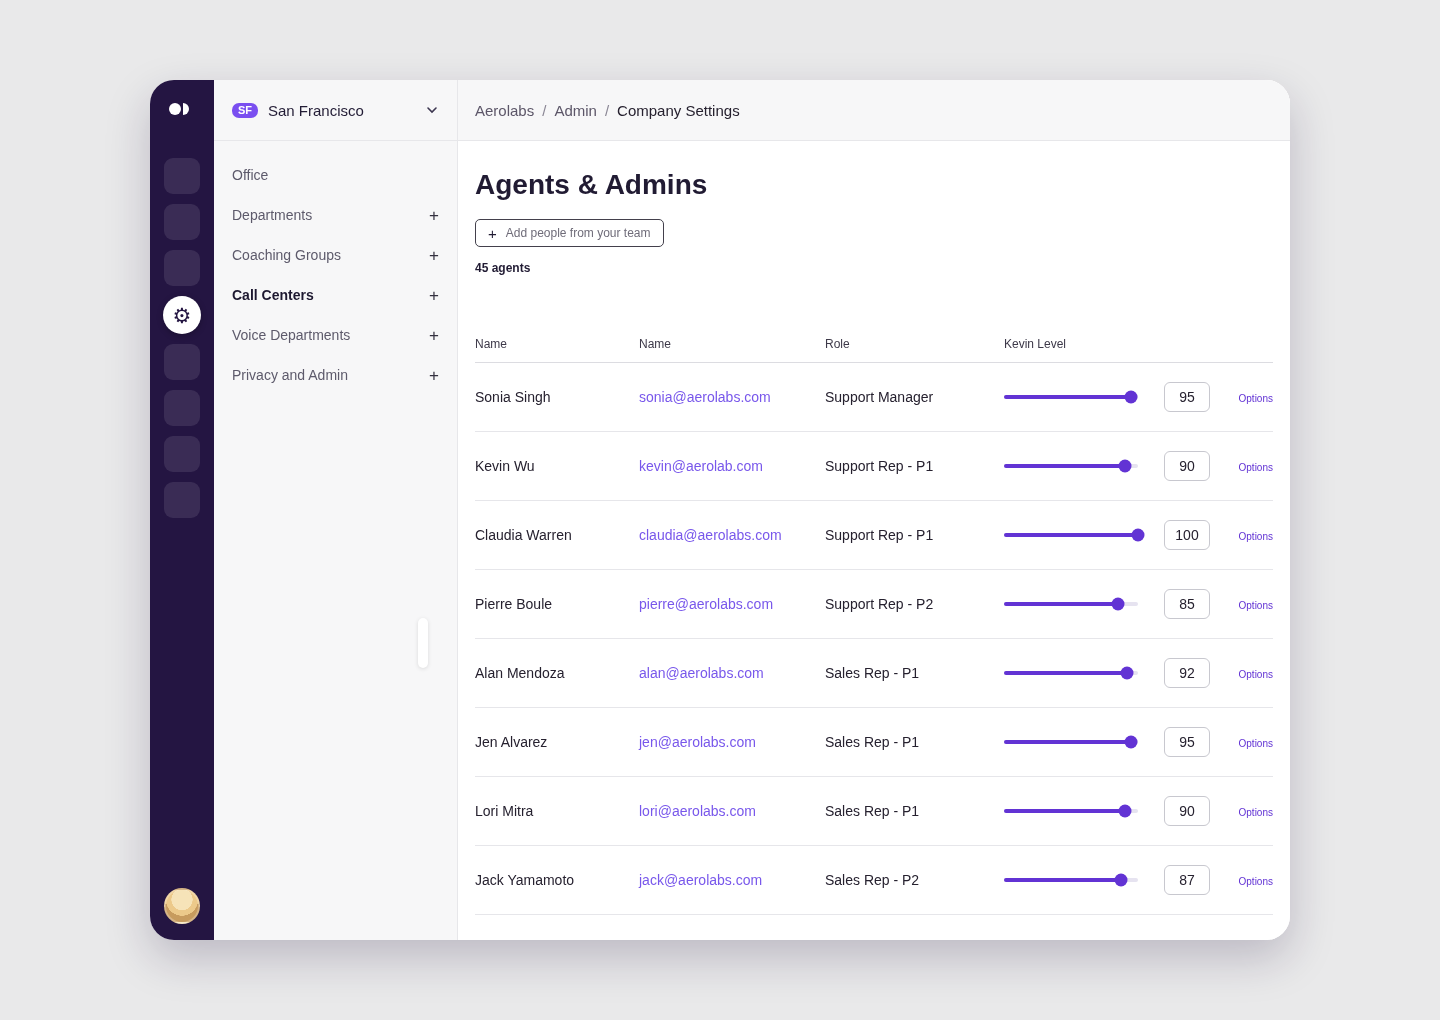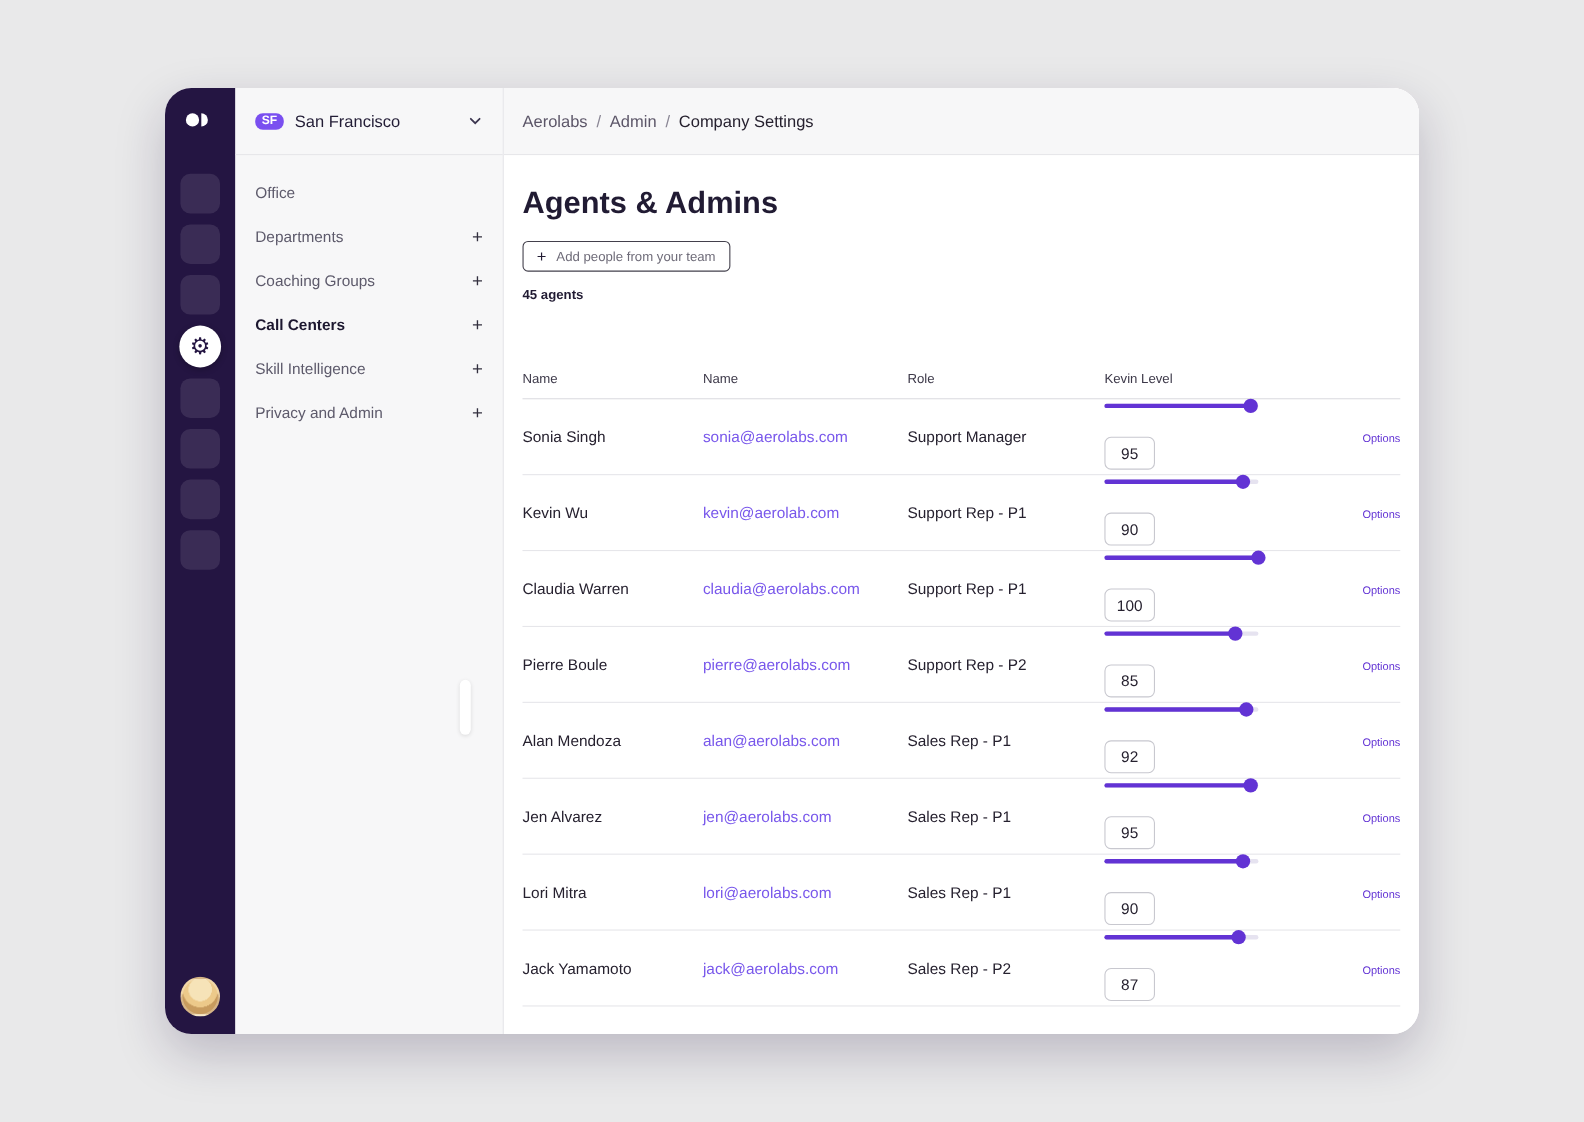--- a/index.html
+++ b/index.html
@@ -41,21 +41,21 @@
   .add-btn .plus { color:#211b33; font-size:15px; line-height:1; }
   .agents-count { margin-top:14px; font-size:12px; font-weight:bold; color:#211b33; }
   
   .table { margin-top:50px; }
   .trow { display:grid; grid-template-columns:164px 186px 179px 206px 1fr; align-items:center; border-bottom:1px solid #e6e6ea; padding:2px 0; }
   .thead { height:38px; font-size:12px; color:#3d3949; border-bottom:1px solid #dcdce1; }
   .tbody .trow { height:69px; font-size:14px; }
   .cell-name { color:#26212f; }
   .cell-email { color:var(--link); cursor:pointer; }
   .cell-role { color:#26212f; }
-  .cell-skill { display:flex; gap:26px;flex-direction:column; }
+  .cell-skill { display:flex; align-items:center; gap:26px; }
   .slider { position:relative; width:140px; height:4px; border-radius:2px; background:#e6e3f0; cursor:pointer; }
   .slider-fill { position:absolute; left:0; top:0; height:4px; border-radius:2px; background:var(--accent); }
   .slider-thumb { position:absolute; top:50%; transform:translate(-50%,-50%); width:13px; height:13px; border-radius:50%; background:var(--accent); }
   .skill-box { width:46px; height:30px; border:1px solid #c8c8cf; border-radius:6px; text-align:center; font-size:14px; color:#26212f; background:#fff; font-family:inherit; }
   .cell-options { text-align:right; }
   .options-link { color:var(--accent); font-size:10px; cursor:pointer; }
 </style>
 </head>
 <body>
 
@@ -102,21 +102,21 @@
           </div>
           <div class="nav-item">
             <span class="nav-label">Coaching Groups</span>
             <span class="nav-plus">+</span>
           </div>
           <div class="nav-item active">
             <span class="nav-label">Call Centers</span>
             <span class="nav-plus">+</span>
           </div>
           <div class="nav-item">
-            <span class="nav-label">Skill Intelligence</span>
+            <span class="nav-label">Voice Departments</span>
             <span class="nav-plus">+</span>
           </div>
           <div class="nav-item">
             <span class="nav-label">Privacy and Admin</span>
             <span class="nav-plus">+</span>
           </div>
         </nav>
       <div class="scroll-pill"></div>
     </aside>
 

